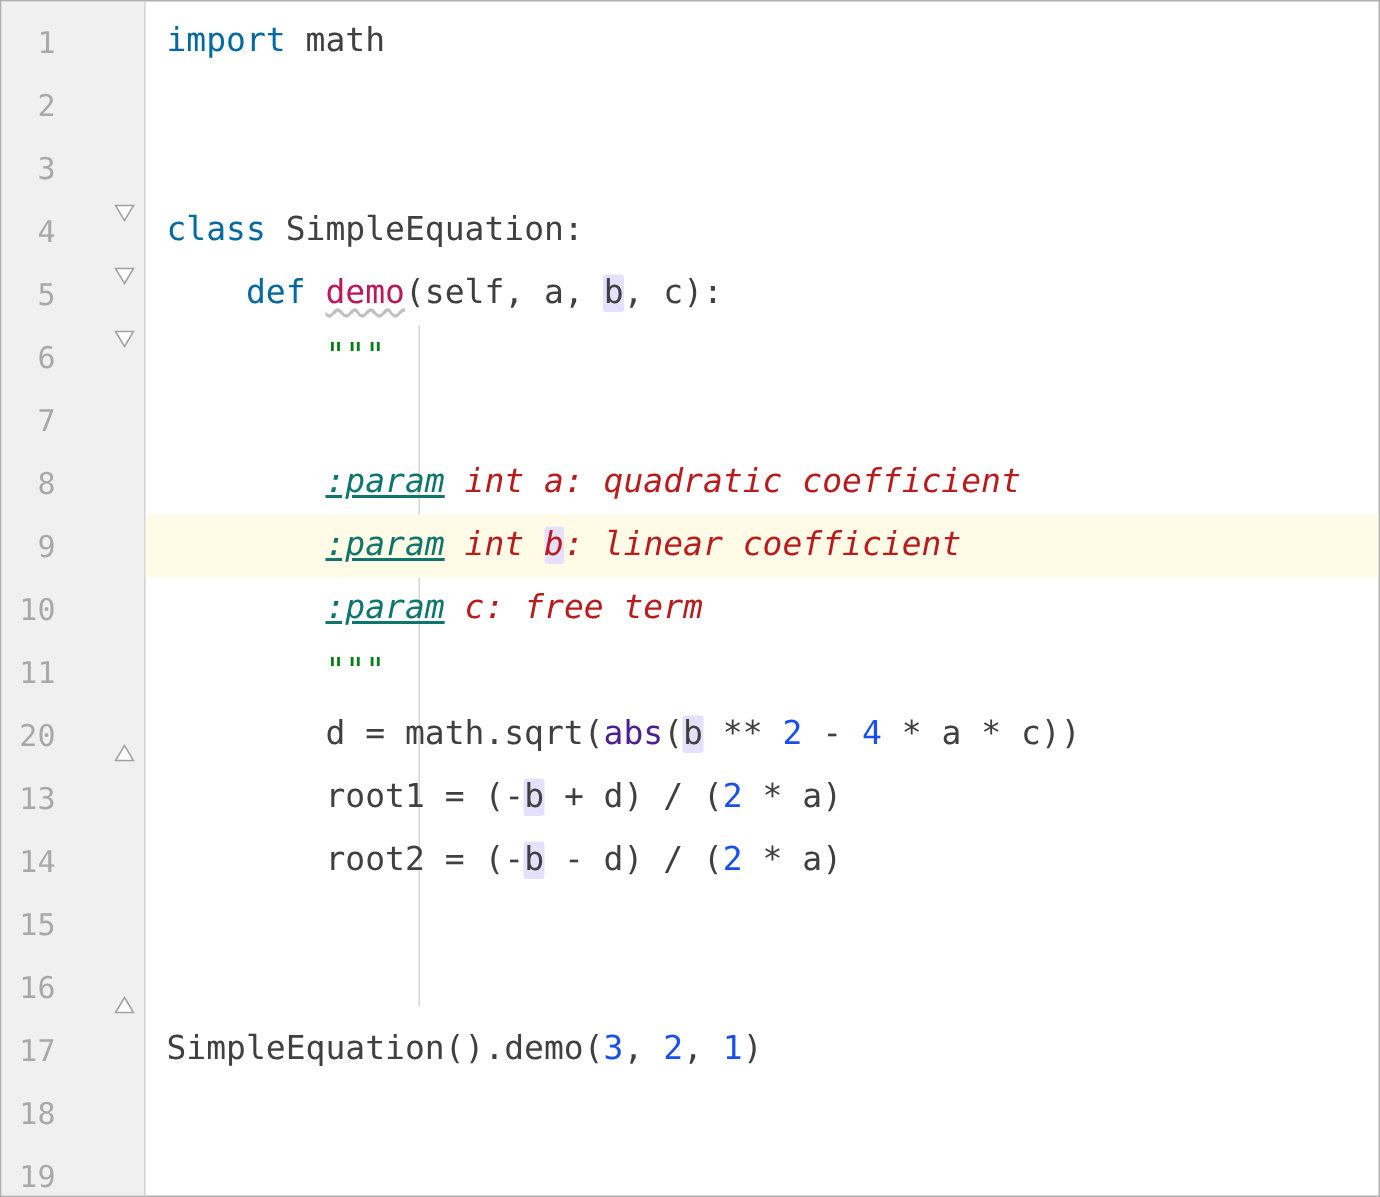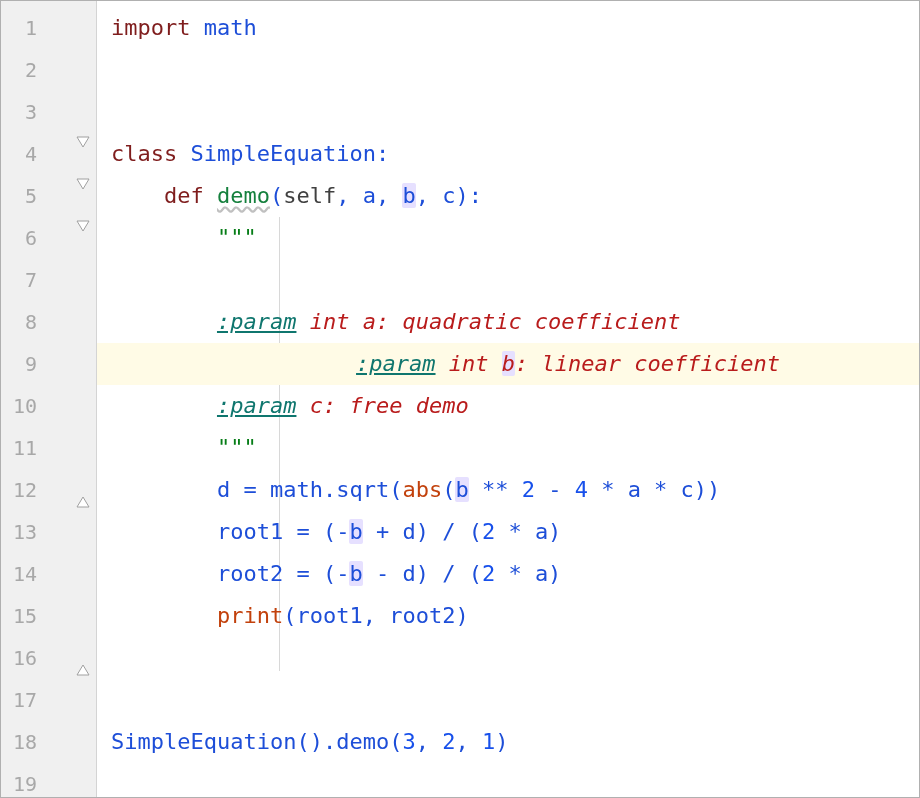--- a/index.html
+++ b/index.html
@@ -53,31 +53,31 @@
     padding-top: 6px;
     position: relative;
   }
   .row {
     height: 42px;
     line-height: 42px;
     white-space: pre;
     padding-left: 14px;
     position: relative;
   }
-  .row.hl { background: #fffbe6; text-align: center; }
+  .row.hl { background: #fffbe6; }
   
-  .kw { color: #7f1d1d; }
-  .fn { color: #15803d; }
+  .kw { color: #0369a1; }
+  .fn { color: #be185d; }
   .self { color: #404040; }
-  .builtin { color: #c2410c; }
+  .builtin { color: #4c1d95; }
   .num { color: #1750eb; }
   .str { color: #067d17; }
   .doc { color: #b91c1c; font-style: italic; }
   .doctag { color: #0f766e; font-style: italic; text-decoration: underline; }
-  .plain { color: #1d4ed8; }
+  .plain { color: #404040; }
   .occ { background: #e6e0ff; border-radius: 2px; }
   .wavy { text-decoration: underline wavy #c0c0c0; text-underline-offset: 3px; }
   
   .indent-guide {
     position: absolute;
     width: 1px;
     background: #d8d8d8;
     left: 182px; 
   }
 </style>
@@ -91,21 +91,21 @@
         <div class="line-num">2</div>
         <div class="line-num">3</div>
         <div class="line-num">4</div>
         <div class="line-num">5</div>
         <div class="line-num">6</div>
         <div class="line-num">7</div>
         <div class="line-num">8</div>
         <div class="line-num">9</div>
         <div class="line-num">10</div>
         <div class="line-num">11</div>
-        <div class="line-num">12</div>
+        <div class="line-num">20</div>
         <div class="line-num">13</div>
         <div class="line-num">14</div>
         <div class="line-num">15</div>
         <div class="line-num">16</div>
         <div class="line-num">17</div>
         <div class="line-num">18</div>
         <div class="line-num">19</div>
       </div>
     <div class="fold-col" id="fold-col">
         <div class="fold-icon" style="top: 134px;">
@@ -139,23 +139,22 @@
       <div class="indent-guide" style="top: 216px; height: 454px;"></div>
       <div class="row"><span class="kw">import</span><span class="plain"> math</span></div>
       <div class="row"></div>
       <div class="row"></div>
       <div class="row"><span class="kw">class</span><span class="plain"> SimpleEquation:</span></div>
       <div class="row"><span class="plain">    </span><span class="kw">def</span><span class="plain"> </span><span class="fn wavy">demo</span><span class="plain">(</span><span class="self">self</span><span class="plain">, a, </span><span class="plain occ">b</span><span class="plain">, c):</span></div>
       <div class="row"><span class="plain">        </span><span class="str">"""</span></div>
       <div class="row"></div>
       <div class="row"><span class="plain">        </span><span class="doctag">:param</span><span class="doc"> int a: quadratic coefficient</span></div>
       <div class="row hl"><span class="plain">        </span><span class="doctag">:param</span><span class="doc"> int </span><span class="doc occ">b</span><span class="doc">: linear coefficient</span></div>
-      <div class="row"><span class="plain">        </span><span class="doctag">:param</span><span class="doc"> c: free demo</span></div>
+      <div class="row"><span class="plain">        </span><span class="doctag">:param</span><span class="doc"> c: free term</span></div>
       <div class="row"><span class="plain">        </span><span class="str">"""</span></div>
       <div class="row"><span class="plain">        d = math.sqrt(</span><span class="builtin">abs</span><span class="plain">(</span><span class="plain occ">b</span><span class="plain"> ** </span><span class="num">2</span><span class="plain"> - </span><span class="num">4</span><span class="plain"> * a * c))</span></div>
       <div class="row"><span class="plain">        root1 = (-</span><span class="plain occ">b</span><span class="plain"> + d) / (</span><span class="num">2</span><span class="plain"> * a)</span></div>
       <div class="row"><span class="plain">        root2 = (-</span><span class="plain occ">b</span><span class="plain"> - d) / (</span><span class="num">2</span><span class="plain"> * a)</span></div>
-      <div class="row"><span class="plain">        </span><span class="builtin">print</span><span class="plain">(root1, root2)</span></div>
       <div class="row"></div>
       <div class="row"></div>
       <div class="row"><span class="plain">SimpleEquation().demo(</span><span class="num">3</span><span class="plain">, </span><span class="num">2</span><span class="plain">, </span><span class="num">1</span><span class="plain">)</span></div>
     </div>
 </div>
 
 </body></html>

